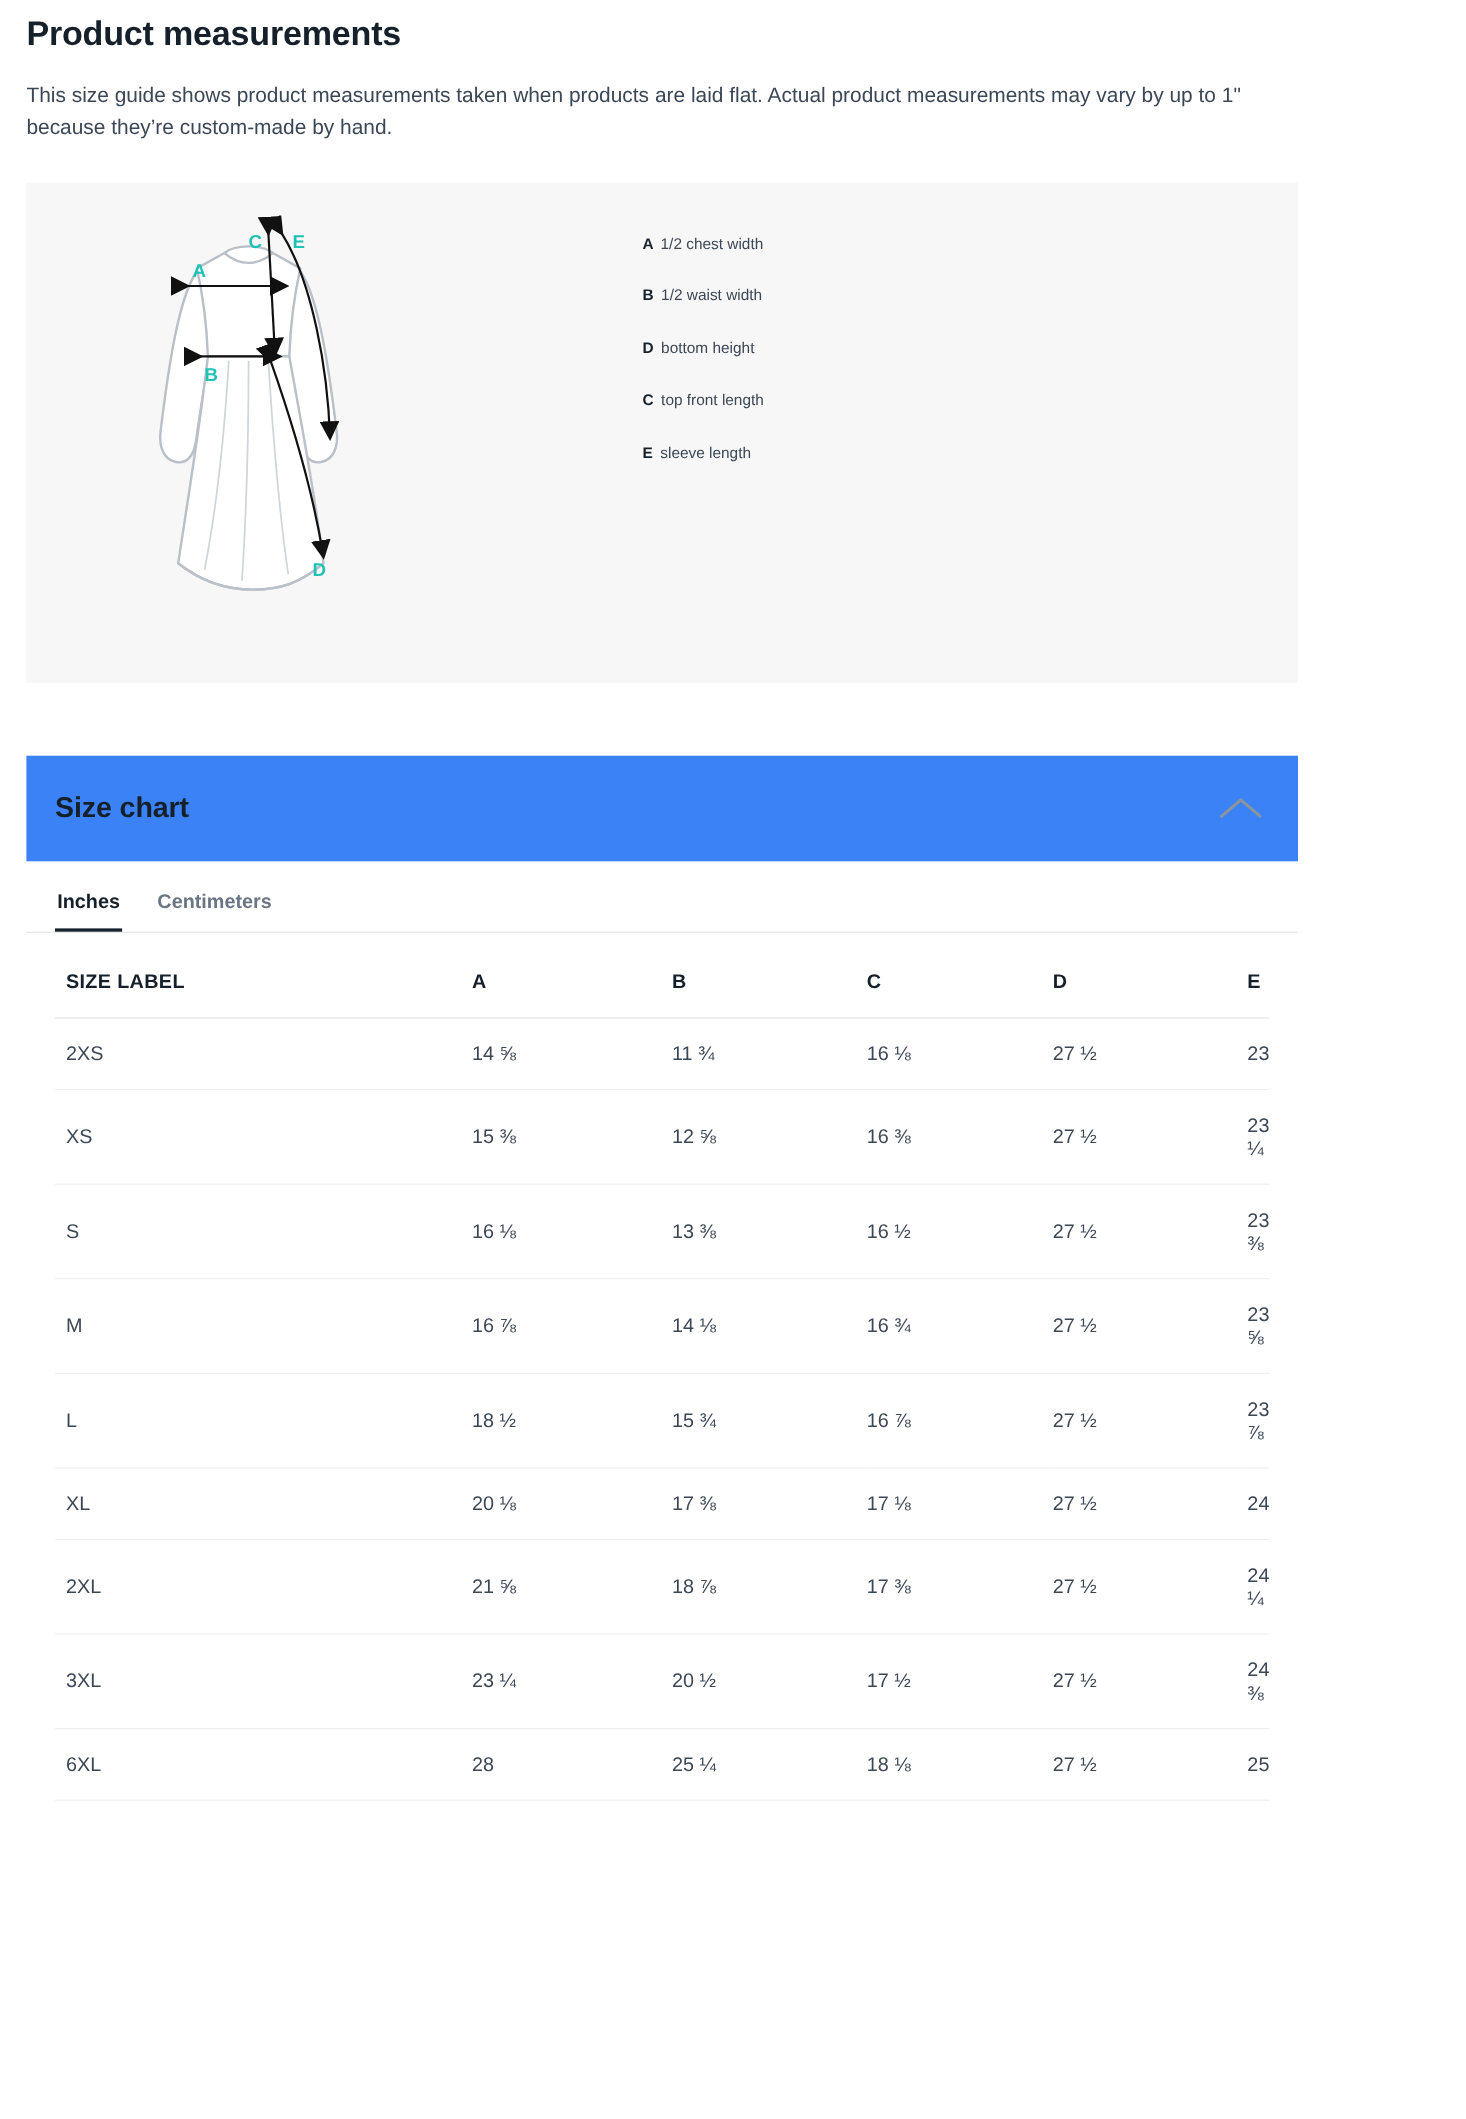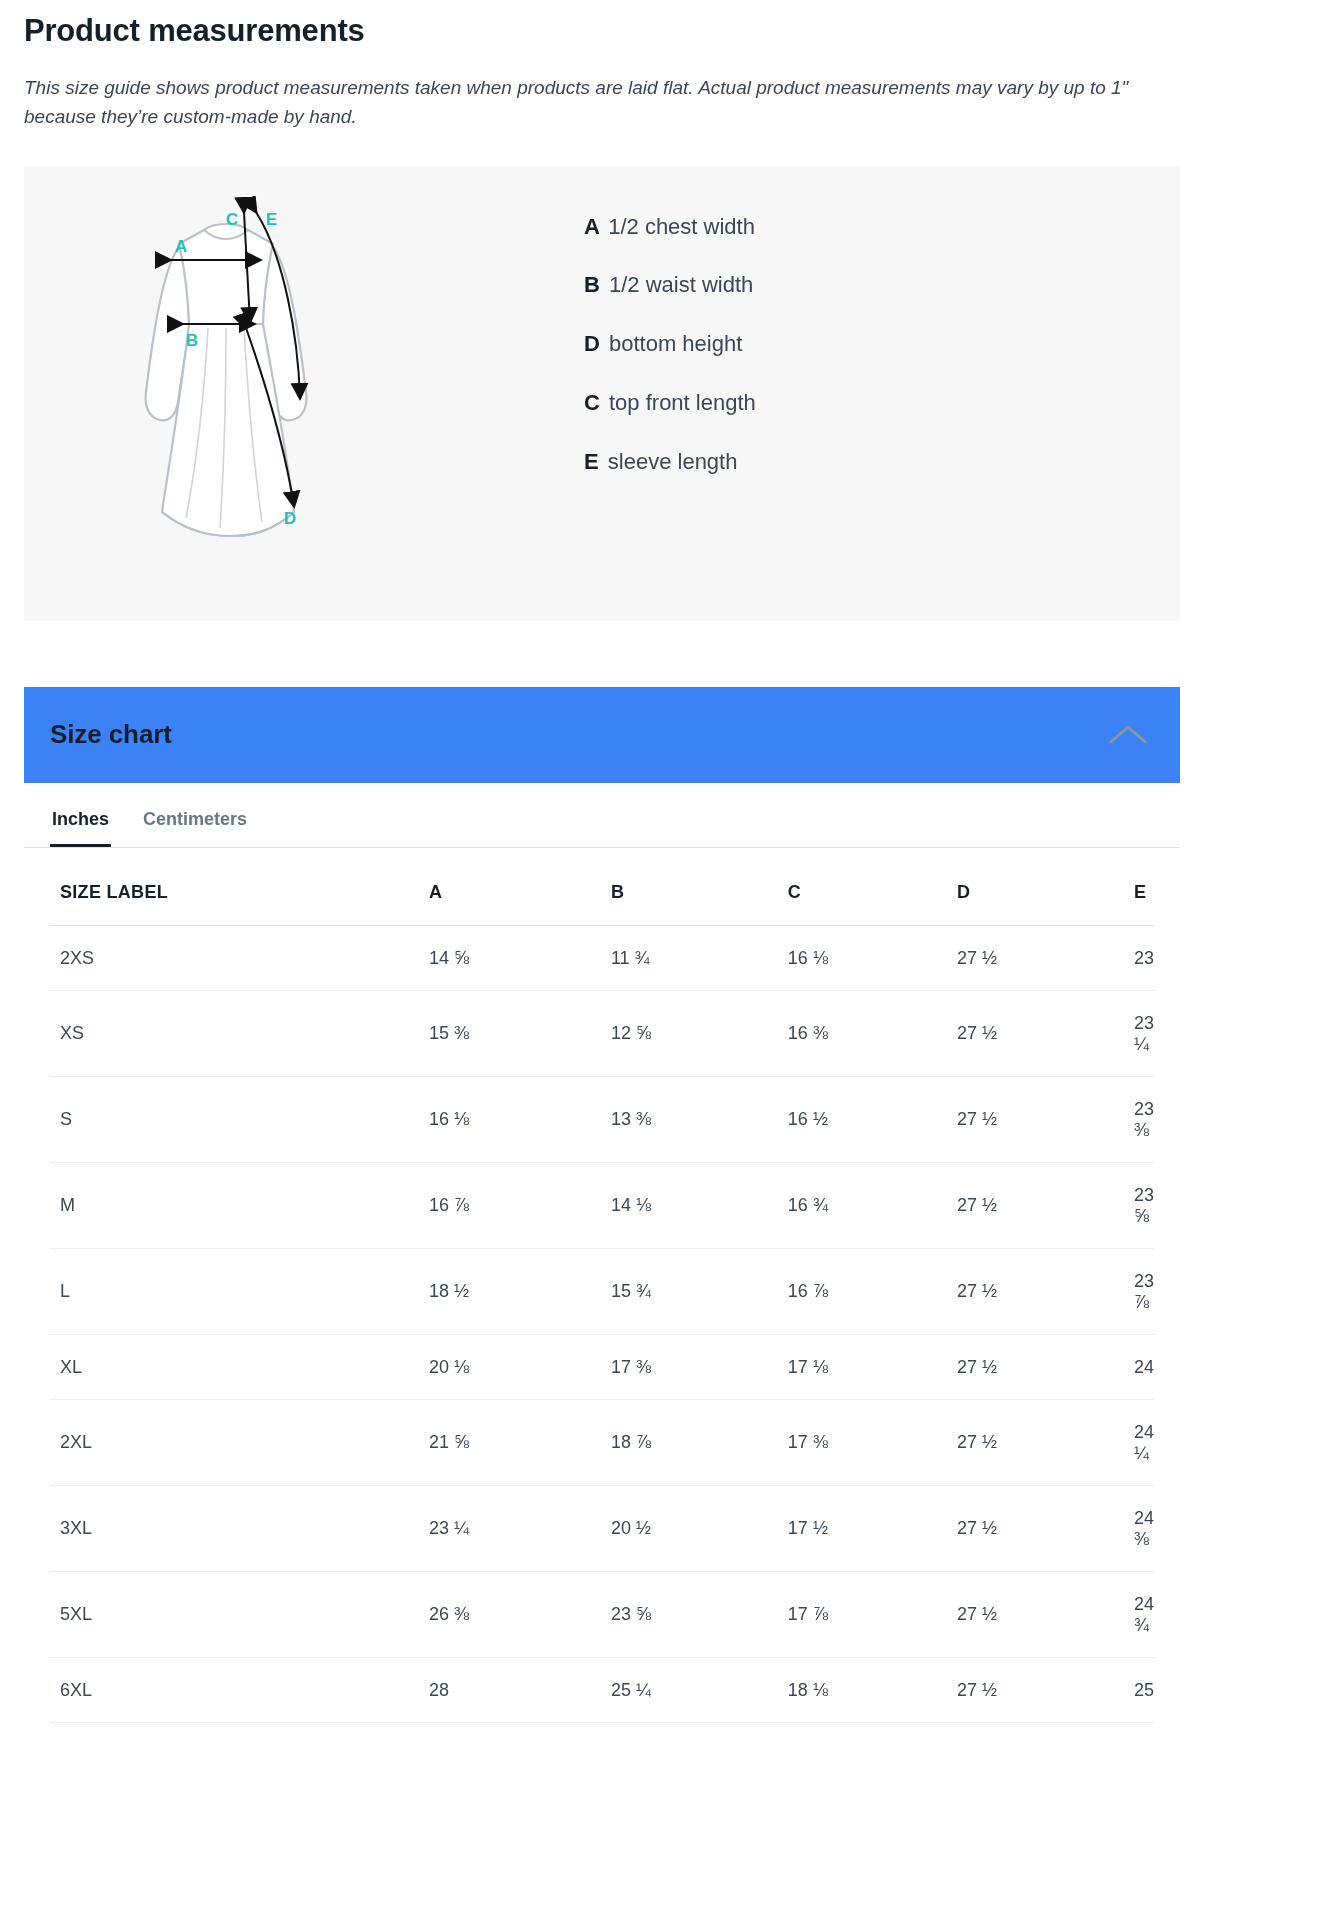--- a/index.html
+++ b/index.html
@@ -27,21 +27,20 @@
     letter-spacing: -0.2px;
     color: #15202b;
   }
   p.intro {
     font-size: 19px;
     line-height: 1.55;
     color: #3c4755;
     margin: 0 0 34px 0;
     max-width: 1300px;
     font-weight: 400;
-    font-style: italic;
   }
   
   .measure-panel {
     background: #f7f7f7;
     display: flex;
     align-items: flex-start;
     padding: 0;
     height: 455px;
     margin-bottom: 66px;
   }
@@ -50,21 +49,21 @@
     display: flex;
     align-items: flex-start;
     justify-content: flex-start;
     padding: 30px 0 0 110px;
   }
   .legend {
     padding: 46px 0 0 0;
     flex: 1;
   }
   .legend-row {
-    font-size: 22px;
+    font-size: 14px;
     line-height: 1.4;
     color: #3c4755;
     margin-bottom: 28px;
   }
   .legend-row b {
     color: #15202b;
     font-weight: bold;
     margin-right: 3px;
   }
   
@@ -312,28 +311,20 @@
         </tr>
         <tr>
           <td>3XL</td>
           <td>23 ¼</td>
           <td>20 ½</td>
           <td>17 ½</td>
           <td>27 ½</td>
           <td>24 ⅜</td>
         </tr>
         <tr>
-          <td>5XL</td>
-          <td>26 ⅜</td>
-          <td>23 ⅝</td>
-          <td>17 ⅞</td>
-          <td>27 ½</td>
-          <td>24 ¾</td>
-        </tr>
-        <tr>
           <td>6XL</td>
           <td>28</td>
           <td>25 ¼</td>
           <td>18 ⅛</td>
           <td>27 ½</td>
           <td>25</td>
         </tr>
       </tbody>
     </table>
   </div>

